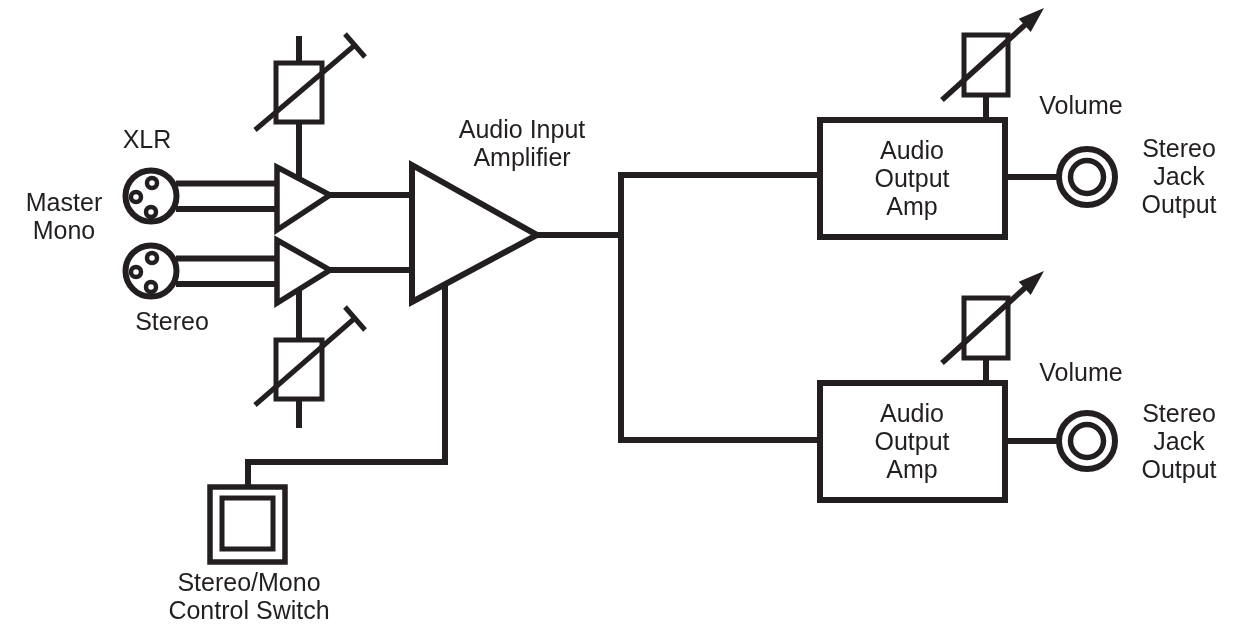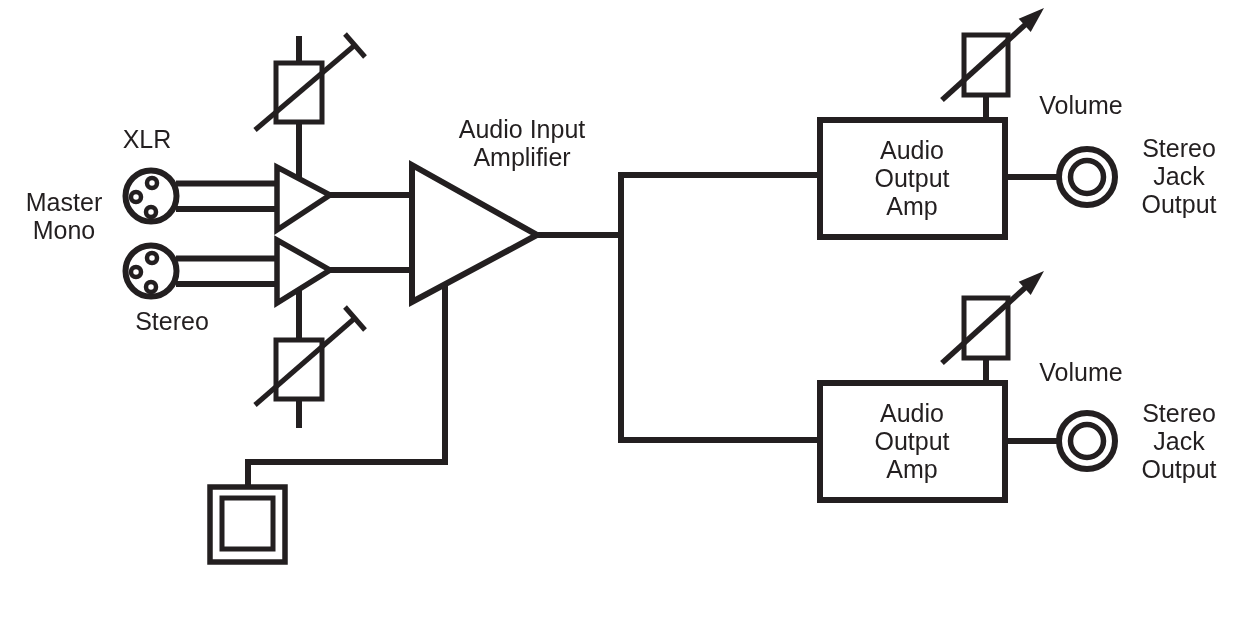--- a/index.html
+++ b/index.html
@@ -126,20 +126,24 @@
   </div>
 
   <div class="label" style="left:172px; top:321px">Stereo</div>
 
   <div class="label" style="left:522px; top:143px">
     <div>Audio Input</div>
     <div>Amplifier</div>
   </div>
 
 
+  <div class="label" style="left:249px; top:596px">
+    <div>Stereo/Mono</div>
+    <div>Control Switch</div>
+  </div>
 
   <div class="label" style="left:912px; top:178px">
     <div>Audio</div>
     <div>Output</div>
     <div>Amp</div>
   </div>
 
   <div class="label" style="left:912px; top:441px">
     <div>Audio</div>
     <div>Output</div>

